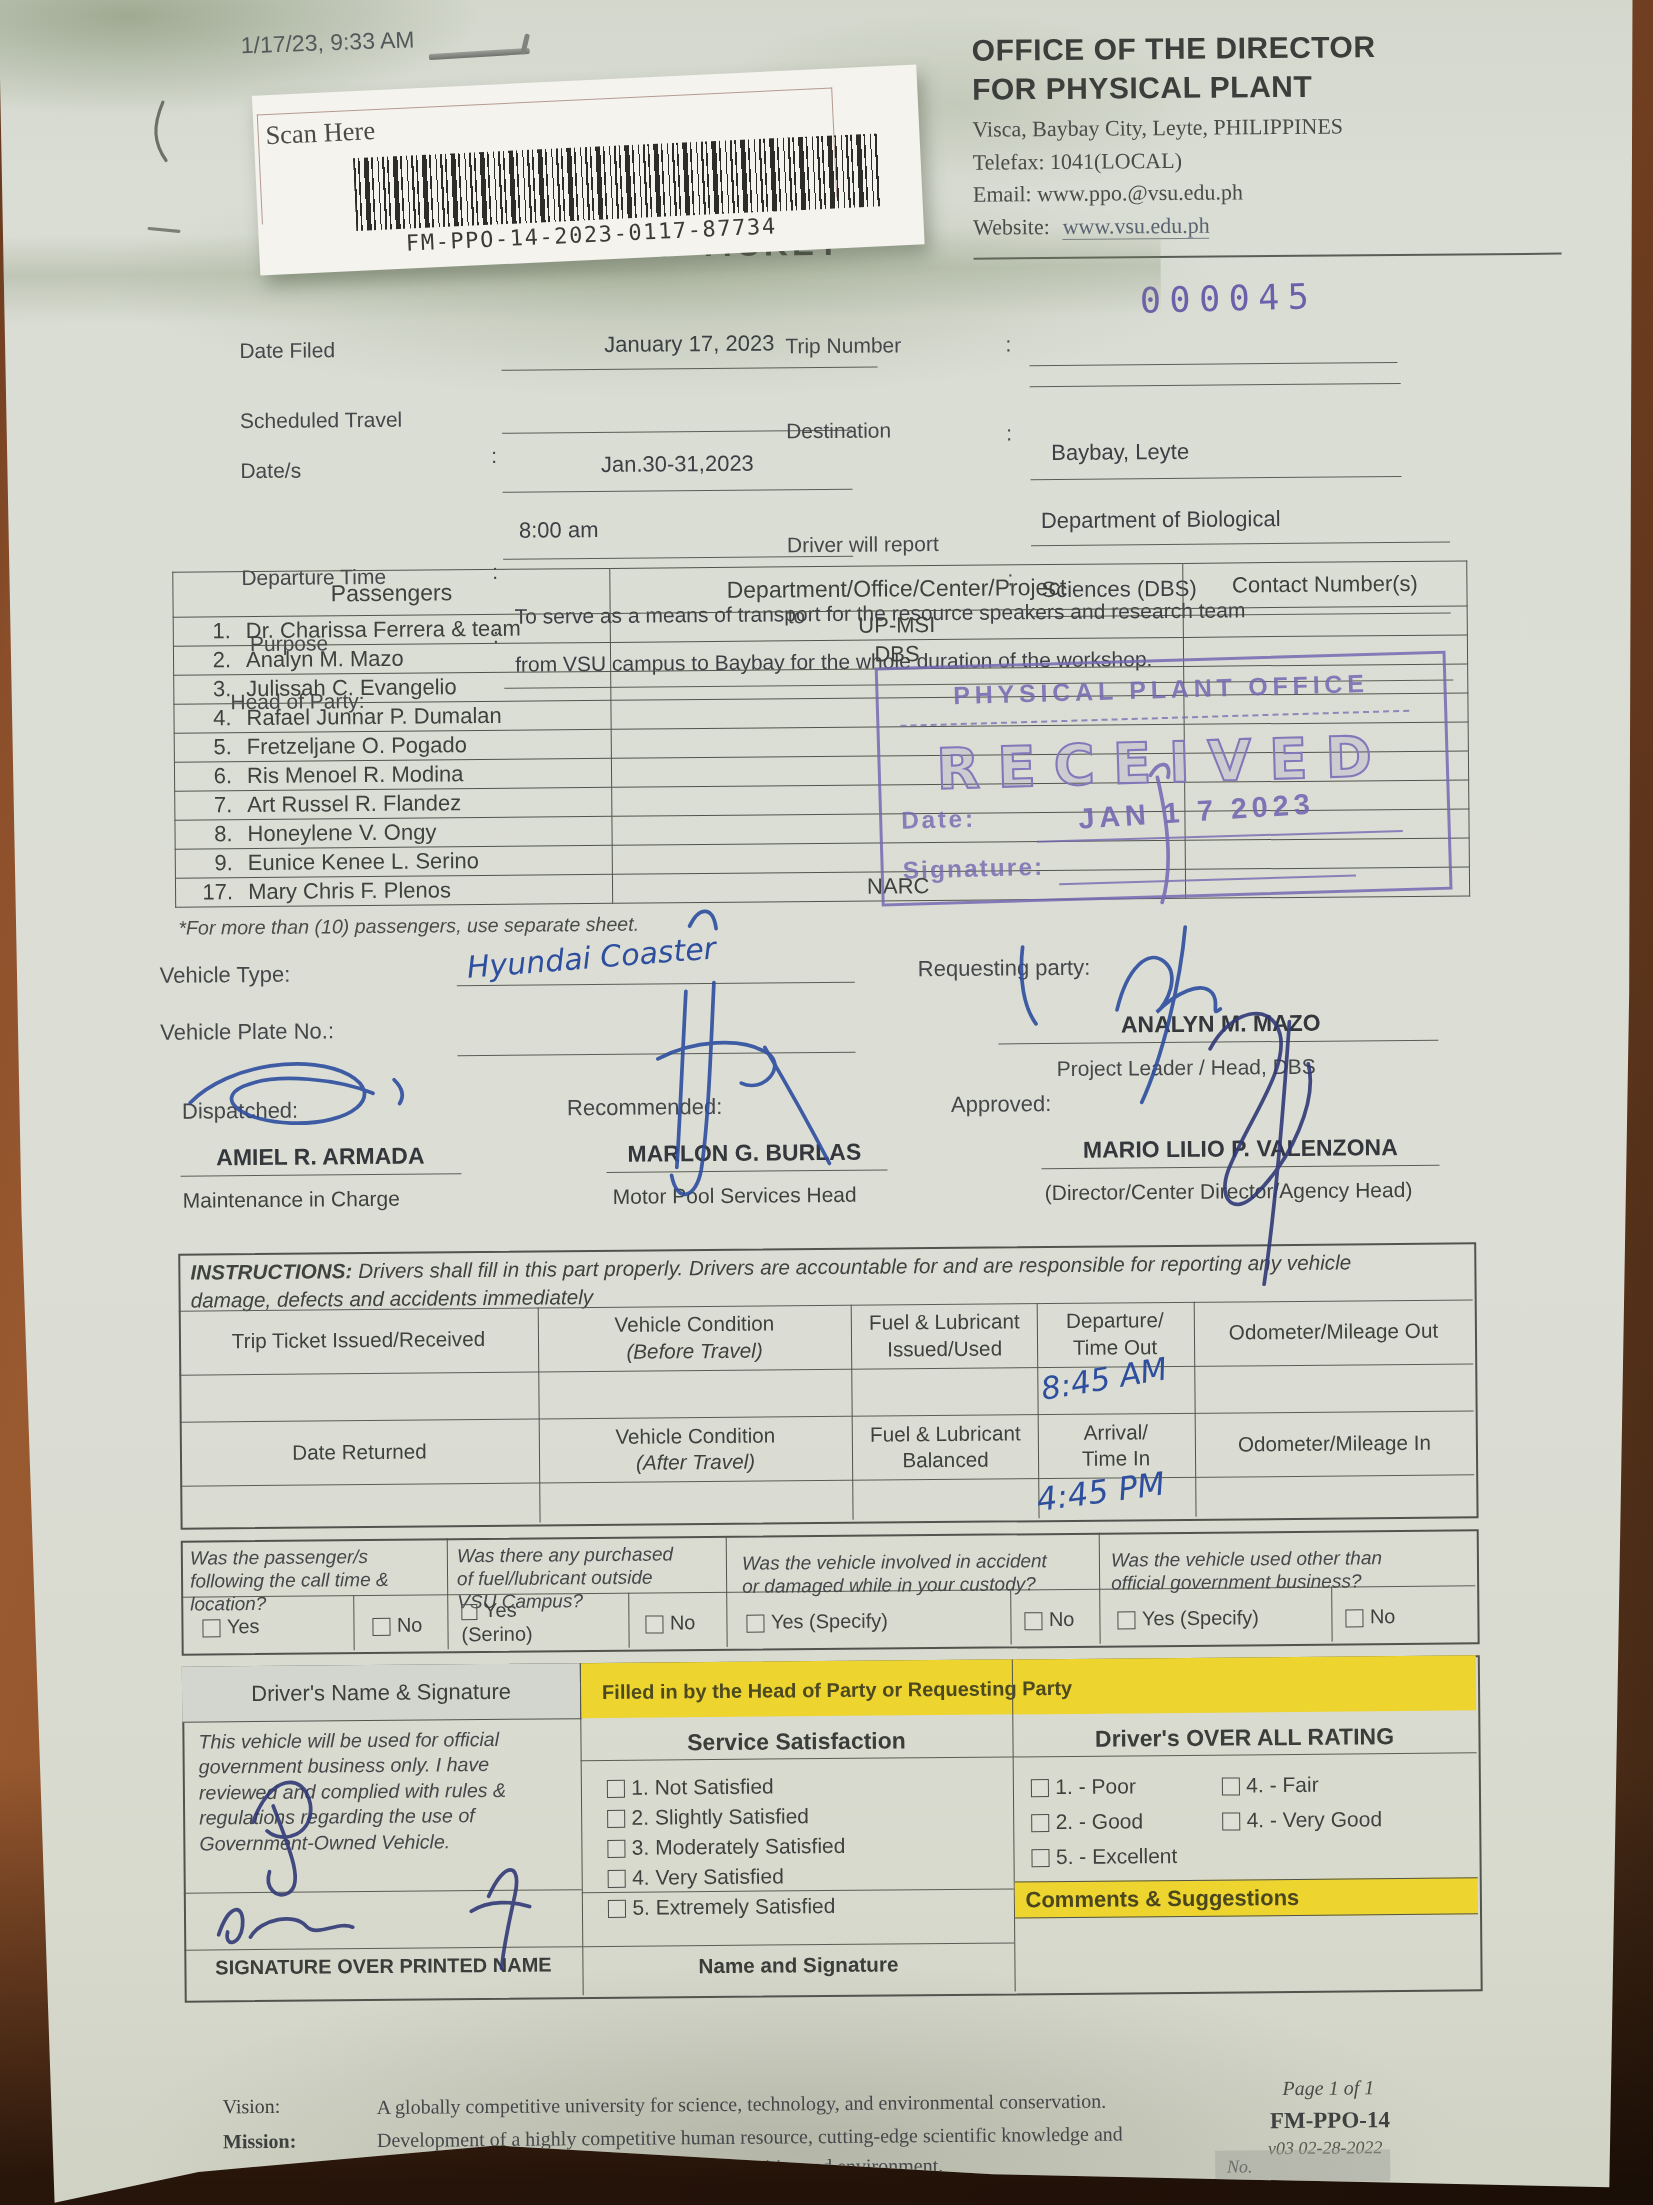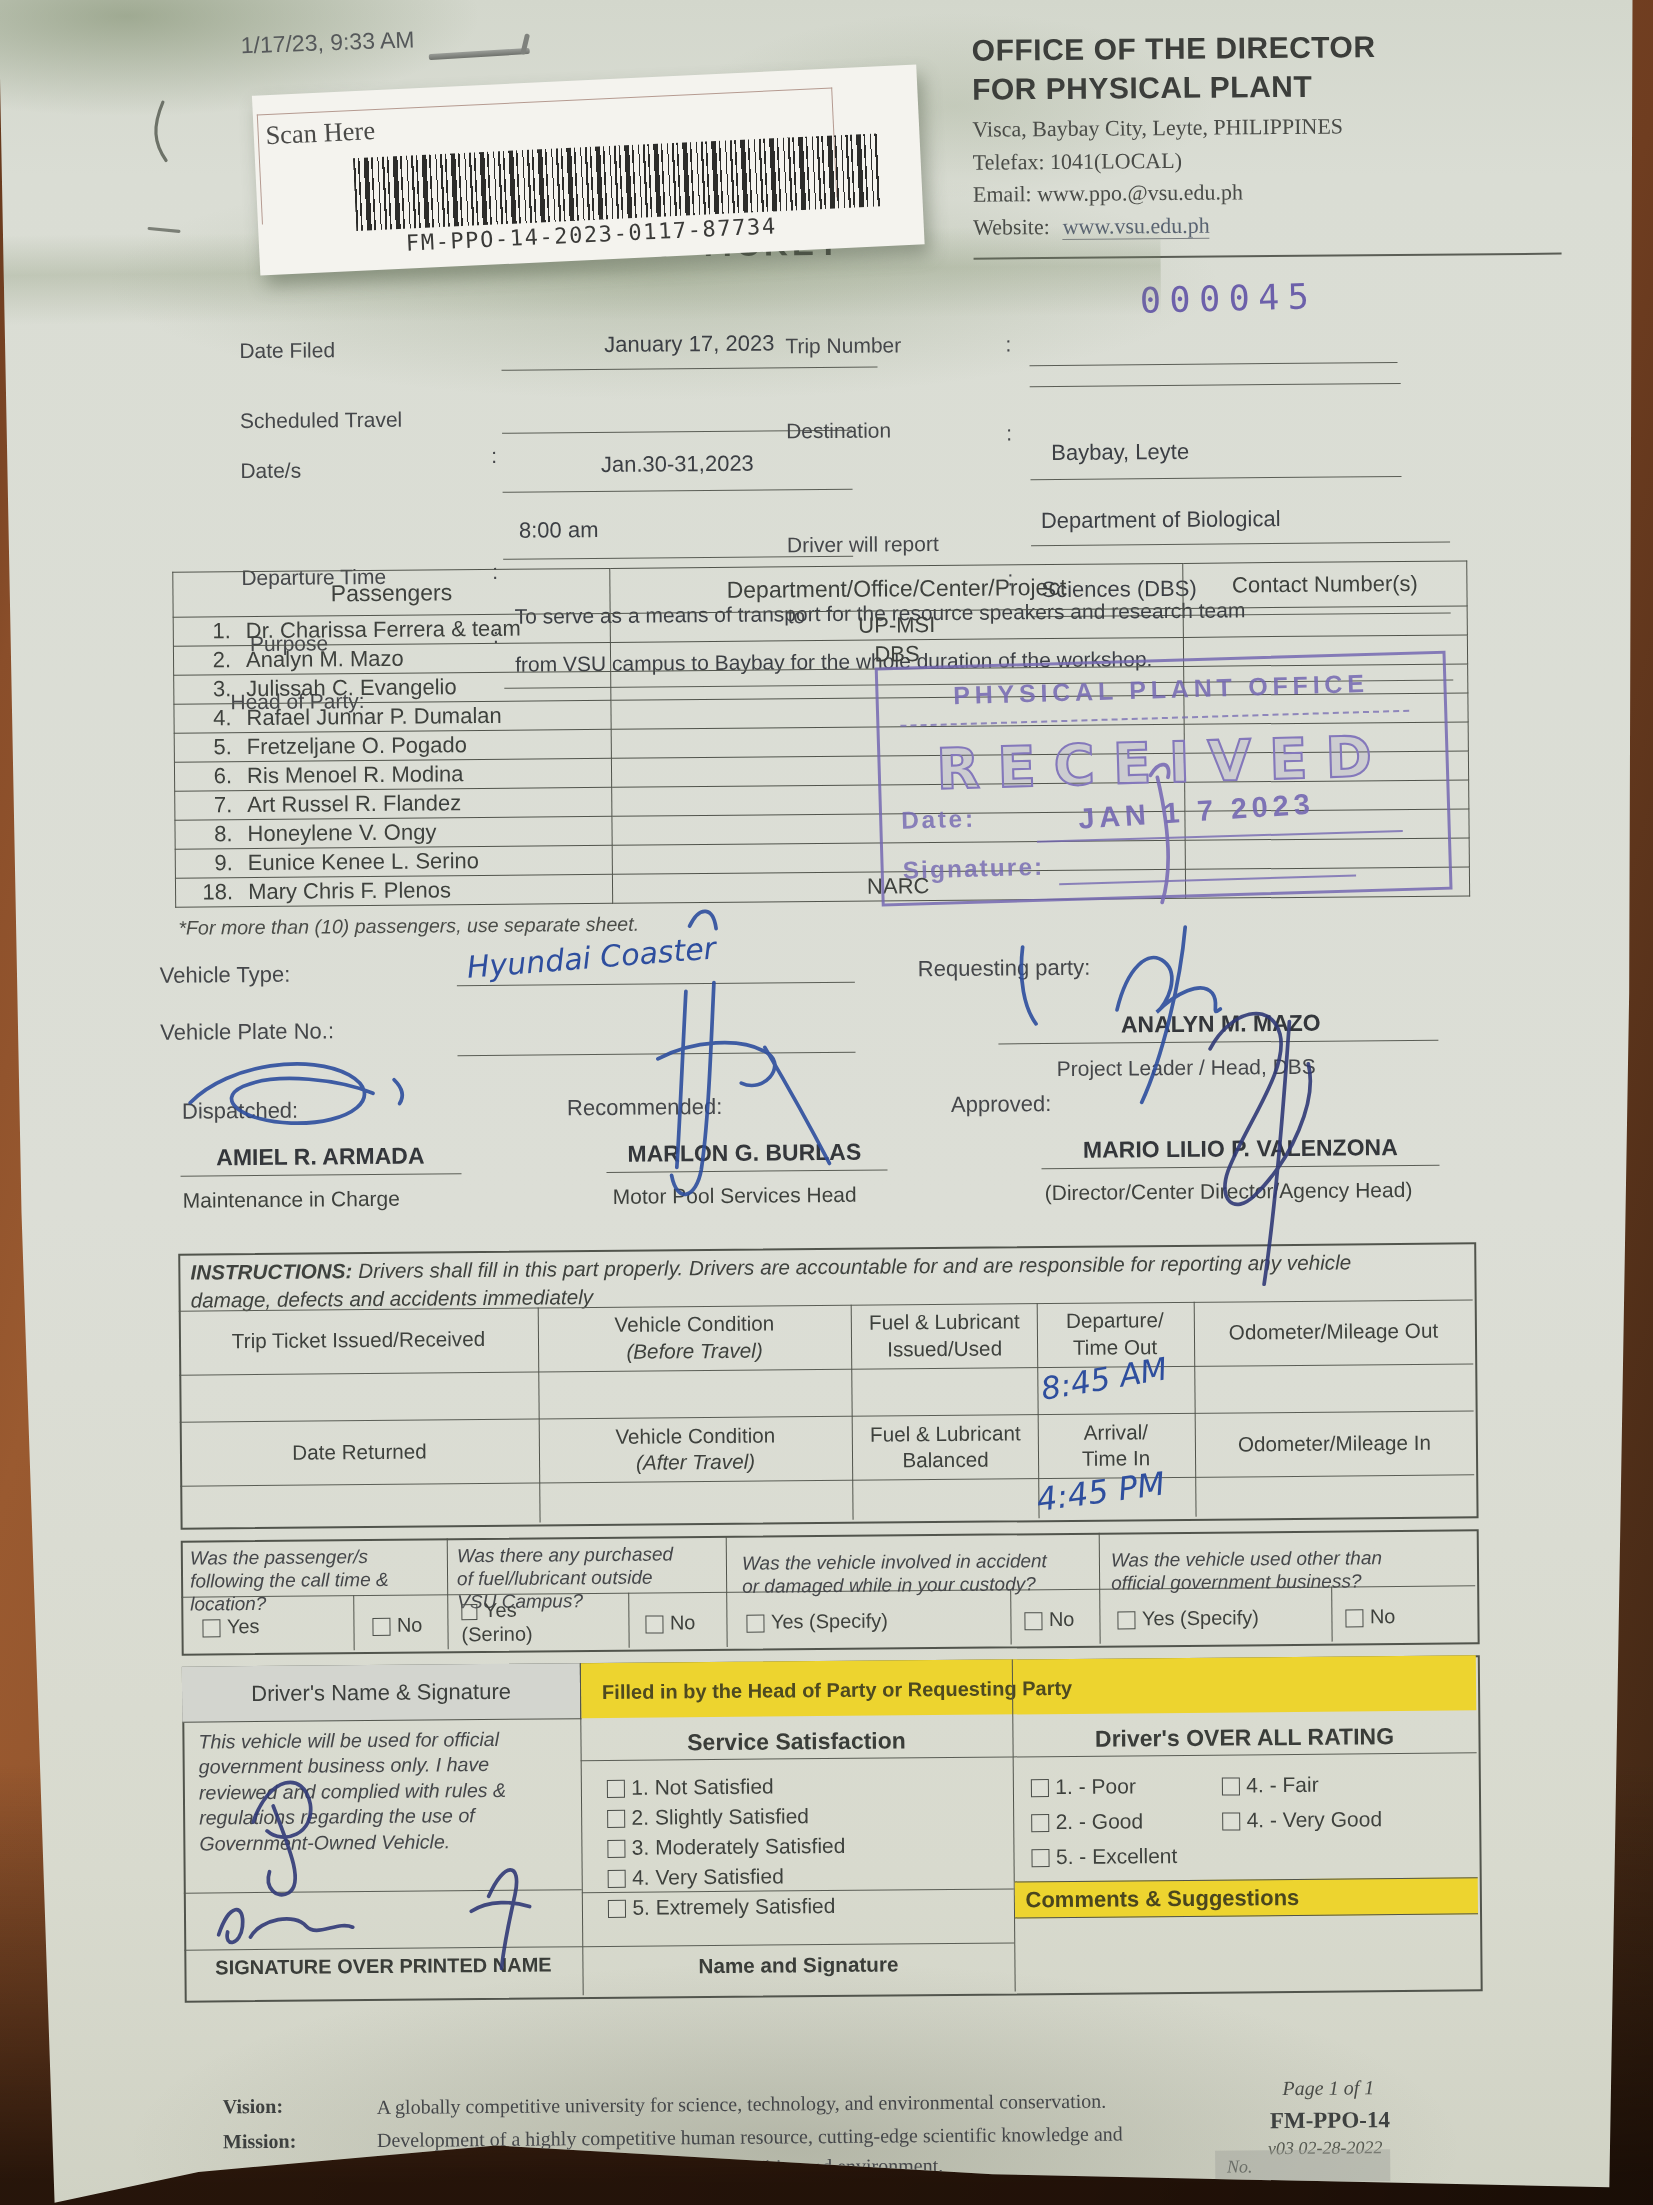--- a/index.html
+++ b/index.html
@@ -157,21 +157,21 @@
             <td style="font-size:22px;"><span style="display:inline-block;width:56px;text-align:right;">8.</span><span style="margin-left:15px;">Honeylene V. Ongy</span></td>
             <td style="text-align:center;font-size:22px;"></td>
             <td></td>
           </tr>
     <tr style="height:29px;">
             <td style="font-size:22px;"><span style="display:inline-block;width:56px;text-align:right;">9.</span><span style="margin-left:15px;">Eunice Kenee L. Serino</span></td>
             <td style="text-align:center;font-size:22px;"></td>
             <td></td>
           </tr>
     <tr style="height:29px;">
-            <td style="font-size:22px;"><span style="display:inline-block;width:56px;text-align:right;">18.</span><span style="margin-left:15px;">Mary Chris F. Plenos</span></td>
+            <td style="font-size:22px;"><span style="display:inline-block;width:56px;text-align:right;">17.</span><span style="margin-left:15px;">Mary Chris F. Plenos</span></td>
             <td style="font-size:22px;padding-left:254px;">NARC</td>
             <td></td>
           </tr>
   </tbody>
       </table>
   <div class="abs" style="left:178px;top:911px;font-size:19.6px;font-style:italic;color:#4a4c48;">*For more than (10) passengers, use separate sheet.</div>
 
   <div class="abs" style="left:879px;top:662px;width:565px;height:233px;border:3.2px solid rgba(116,104,178,.85);transform:rotate(-1.2deg);z-index:3;">
     <div class="abs stamp" style="left:0;top:12.7px;width:100%;text-align:center;font-size:25px;font-weight:bold;letter-spacing:4.8px;opacity:.85;">PHYSICAL PLANT OFFICE</div>
     <div class="abs" style="left:21px;top:55px;width:509px;border-top:2.7px dashed rgba(116,104,178,.75);"></div>
@@ -325,21 +325,21 @@
     <div style="margin:5.3px 0 0 10.6px;font-size:22px;font-weight:bold;color:#4a461e;">Comments &amp; Suggestions</div>
   </div>
 
   <div class="abs line" style="left:175px;top:1887px;width:398px;"></div>
   <div class="abs line" style="left:175px;top:1944px;width:398px;"></div>
   <div class="abs" style="left:175px;top:1951px;width:398px;text-align:center;font-size:20px;font-weight:bold;color:#3a3d39;">SIGNATURE OVER PRINTED NAME</div>
   <div class="abs line" style="left:573px;top:1890px;width:432px;"></div>
   <div class="abs line" style="left:573px;top:1944px;width:432px;"></div>
   <div class="abs" style="left:573px;top:1953px;width:432px;text-align:center;font-size:20.7px;font-weight:bold;color:#3a3d39;">Name and Signature</div>
 
-  <div class="abs serif" style="left:212px;top:2090px;font-size:20px;font-weight:bold;color:#3e4140;">Vision:</div>
+  <div class="abs serif" style="left:212px;top:2090px;font-size:20px;font-weight:normal;color:#3e4140;">Vision:</div>
   <div class="abs serif" style="left:366px;top:2092px;font-size:20px;color:#45474a;">A globally competitive university for science, technology, and environmental conservation.</div>
   <div class="abs serif" style="left:212px;top:2125px;font-size:20px;font-weight:bold;color:#3e4140;">Mission:</div>
   <div class="abs serif" style="left:366px;top:2125px;font-size:20px;color:#45474a;">Development of a highly competitive human resource, cutting-edge scientific knowledge and</div>
   <div class="abs serif" style="left:366px;top:2155px;font-size:20px;color:#45474a;">innovative technologies for sustainable communities and environment.</div>
   <div class="abs serif" style="left:1272px;top:2081px;font-size:20px;font-style:italic;color:#4a4c48;">Page 1 of 1</div>
   <div class="abs serif" style="left:1259px;top:2112px;font-size:23px;font-weight:bold;color:#3e4140;">FM-PPO-14</div>
   <div class="abs serif" style="left:1257px;top:2142px;font-size:18px;font-style:italic;color:#55584f;">v03 02-28-2022</div>
   <div class="abs" style="left:1204px;top:2154px;width:175px;height:32px;background:rgba(160,162,155,.45);">
     <div class="abs serif" style="left:11.7px;top:6.4px;font-size:18px;font-style:italic;color:#6b6e68;">No.</div>
   </div>

